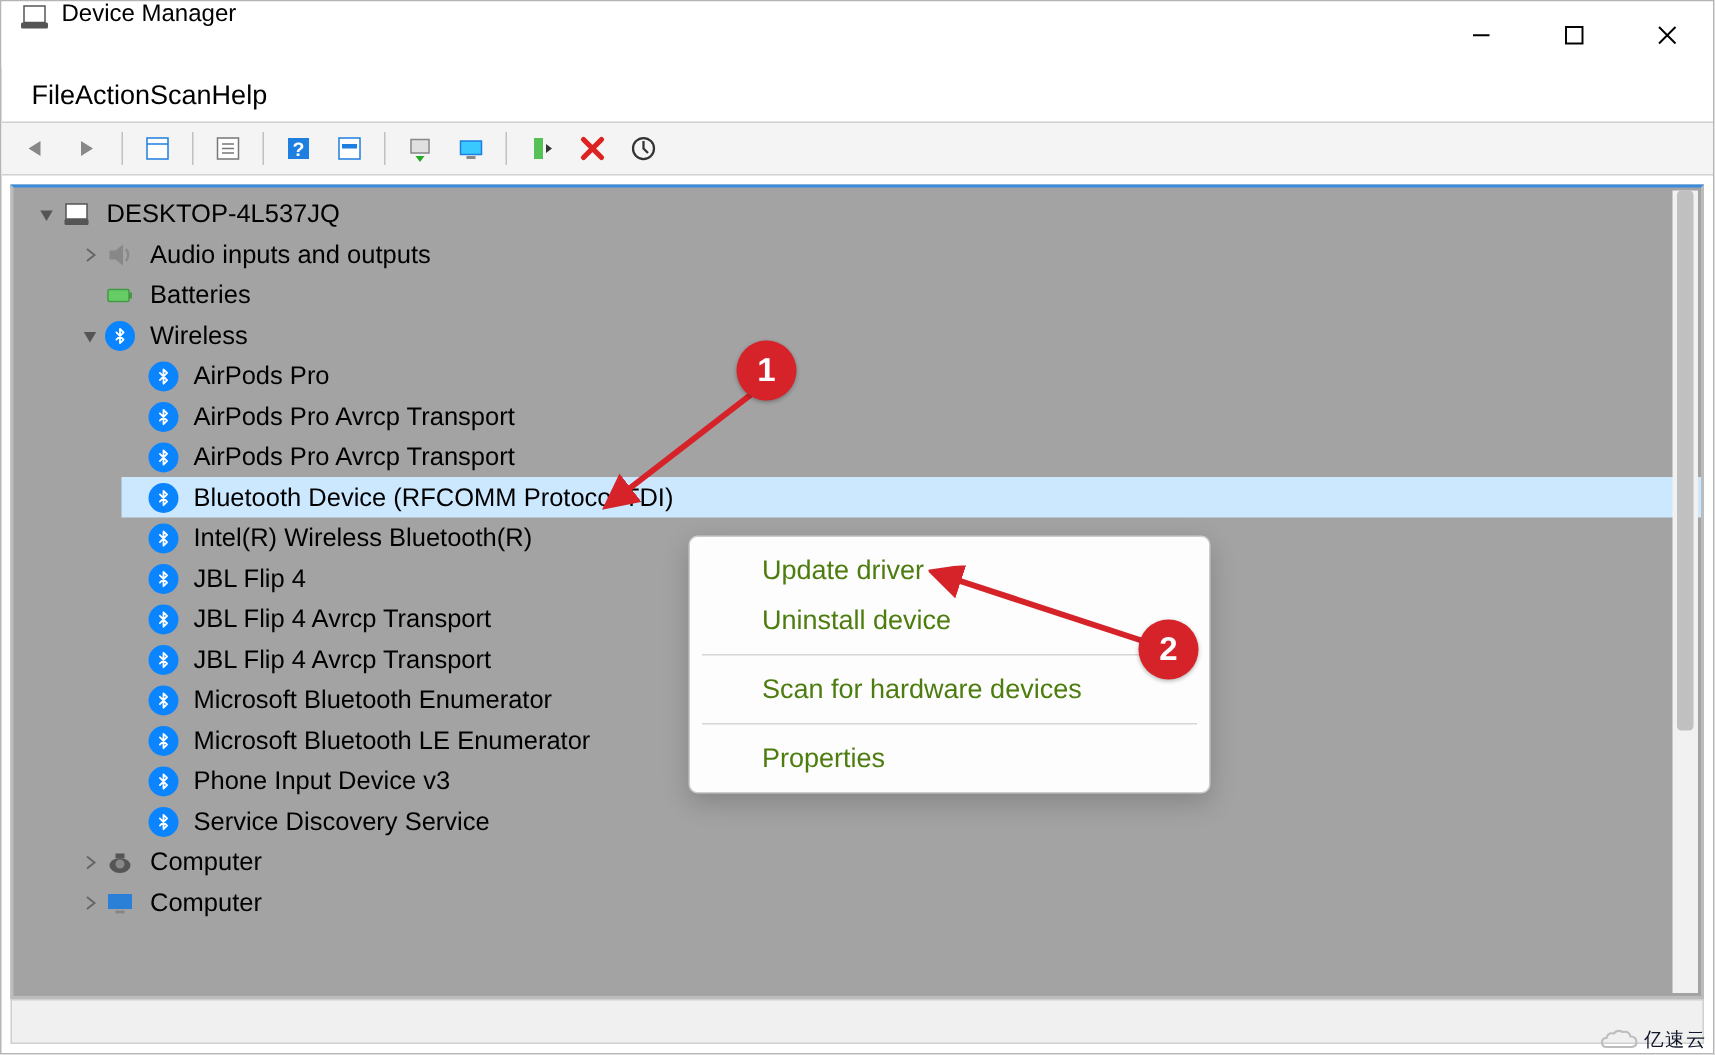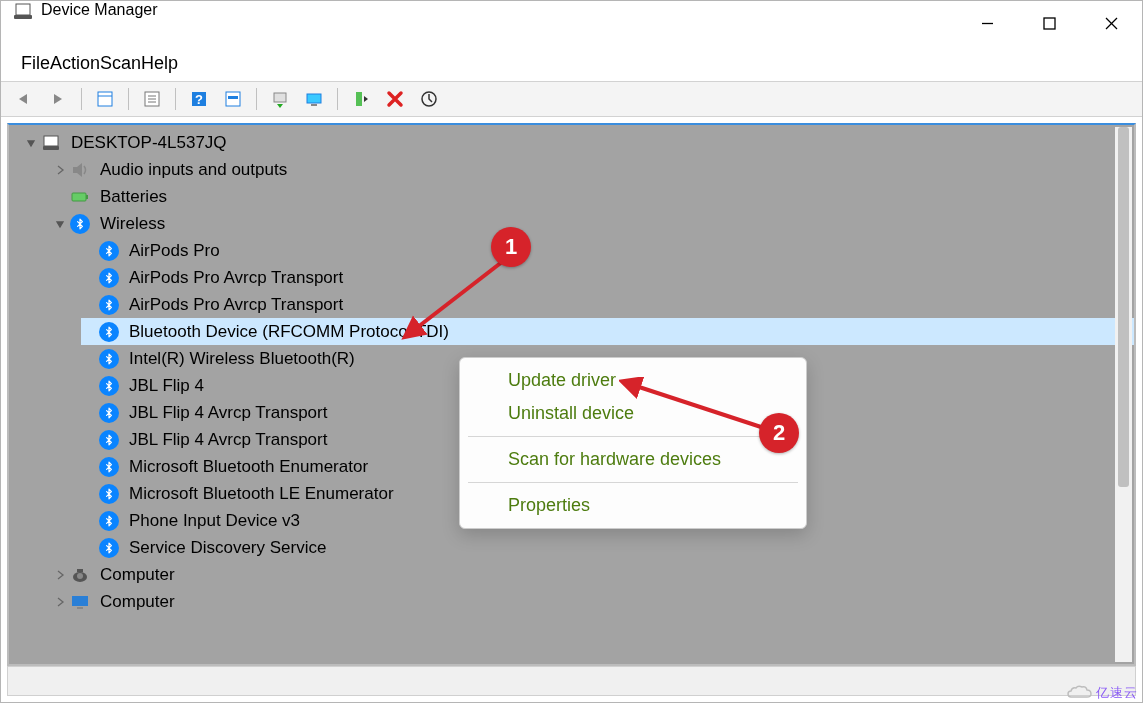--- a/index.html
+++ b/index.html
@@ -40,21 +40,21 @@
   .ctxitem{font-size:18px;padding:6px 48px 6px 48px;color:#4d7c0f}
   .ctxitem.bold{font-weight:400}
   .ctxsep{height:1px;background:#d6d6d6;margin:6px 8px}
   
   .scrollbar{position:absolute;right:2px;top:2px;bottom:2px;width:17px;background:#f1f1f1}
   .scrollthumb{position:absolute;top:0;left:3px;right:3px;height:360px;background:#c0c0c0;border-radius:3px}
   
   .badge{position:absolute;width:40px;height:40px;border-radius:50%;background:#d6232a;display:flex;align-items:center;justify-content:center;color:#fff;font-weight:700;font-size:22px;box-shadow:0 1px 3px rgba(0,0,0,0.3)}
   .arrow{position:absolute}
   .statusbar{position:absolute;left:6px;right:6px;bottom:6px;height:28px;background:#f0f0f0;border:1px solid #d0d0d0}
-  .watermark{position:absolute;right:4px;bottom:0px;font-size:13px;color:#8b5cf6;letter-spacing:1px;display:flex;align-items:center;gap:4px}
+  .watermark{position:absolute;right:4px;bottom:0px;font-size:13px;color:#0f172a;letter-spacing:1px;display:flex;align-items:flex-end;gap:4px}
 </style>
 </head>
 <body>
 
 <div class="window">
 
   <div class="titlebar">
     <span class="title-icon">
       <svg viewBox="0 0 20 20" width="20" height="20">
         <rect x="3" y="3" width="14" height="11" fill="#fff" stroke="#555" stroke-width="1"></rect>

